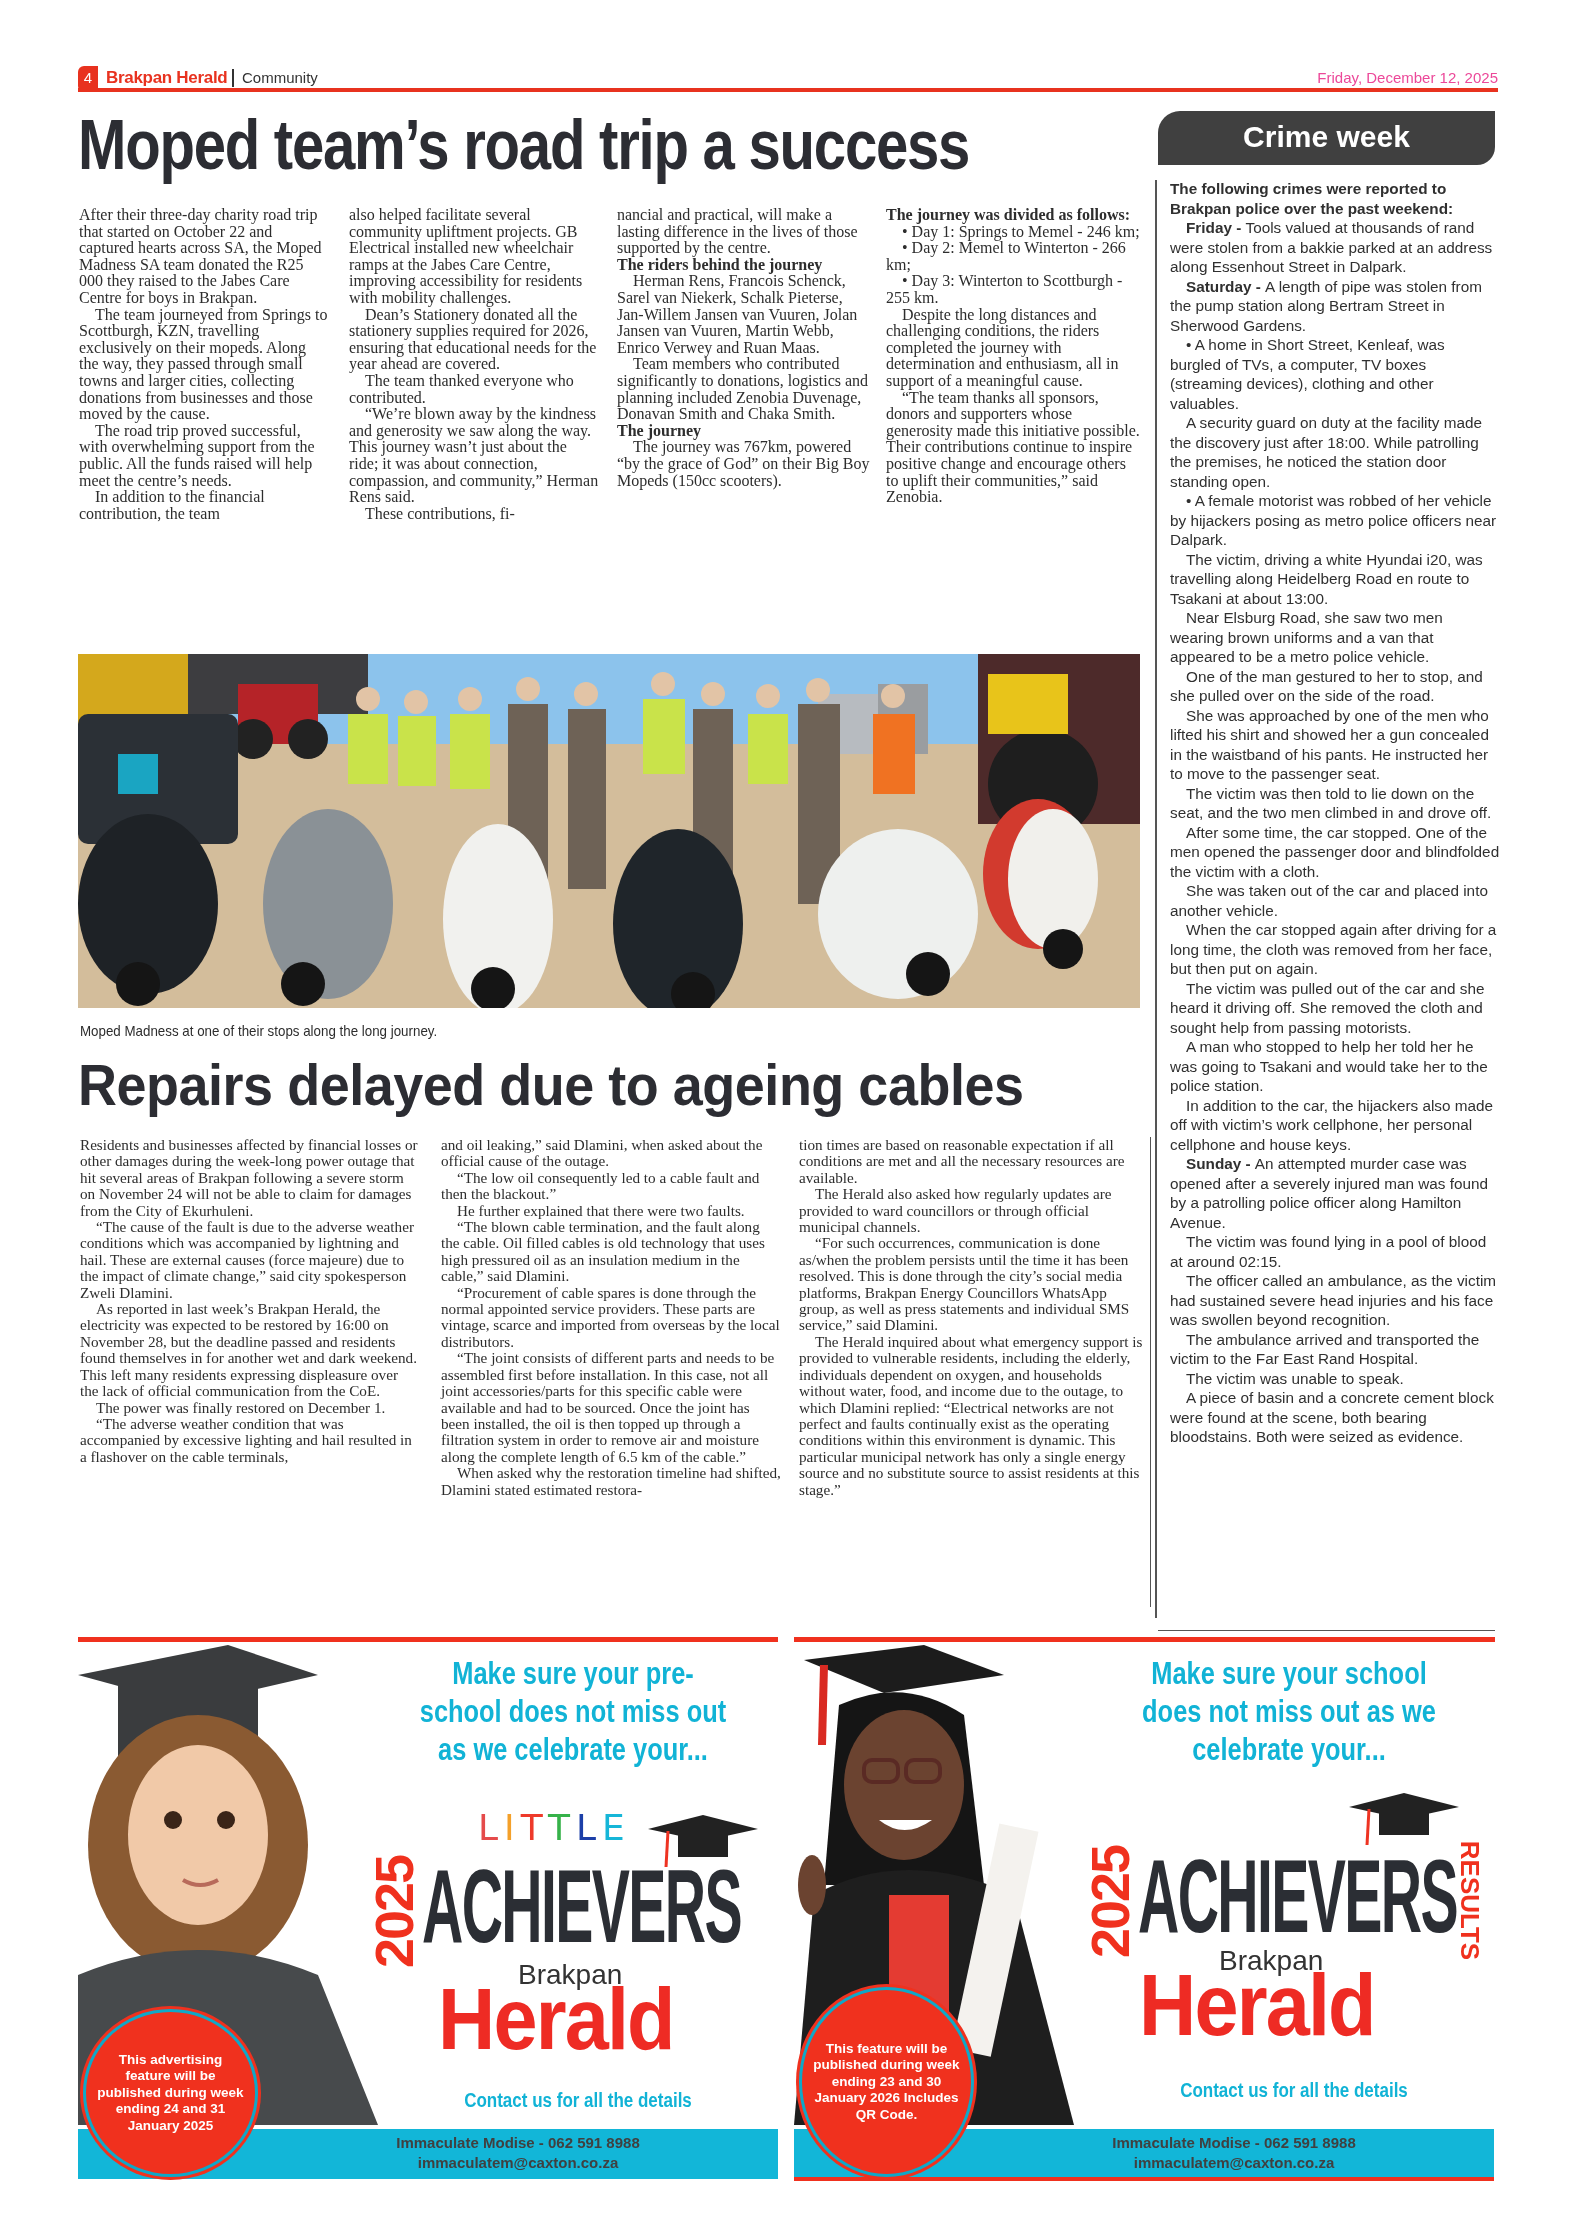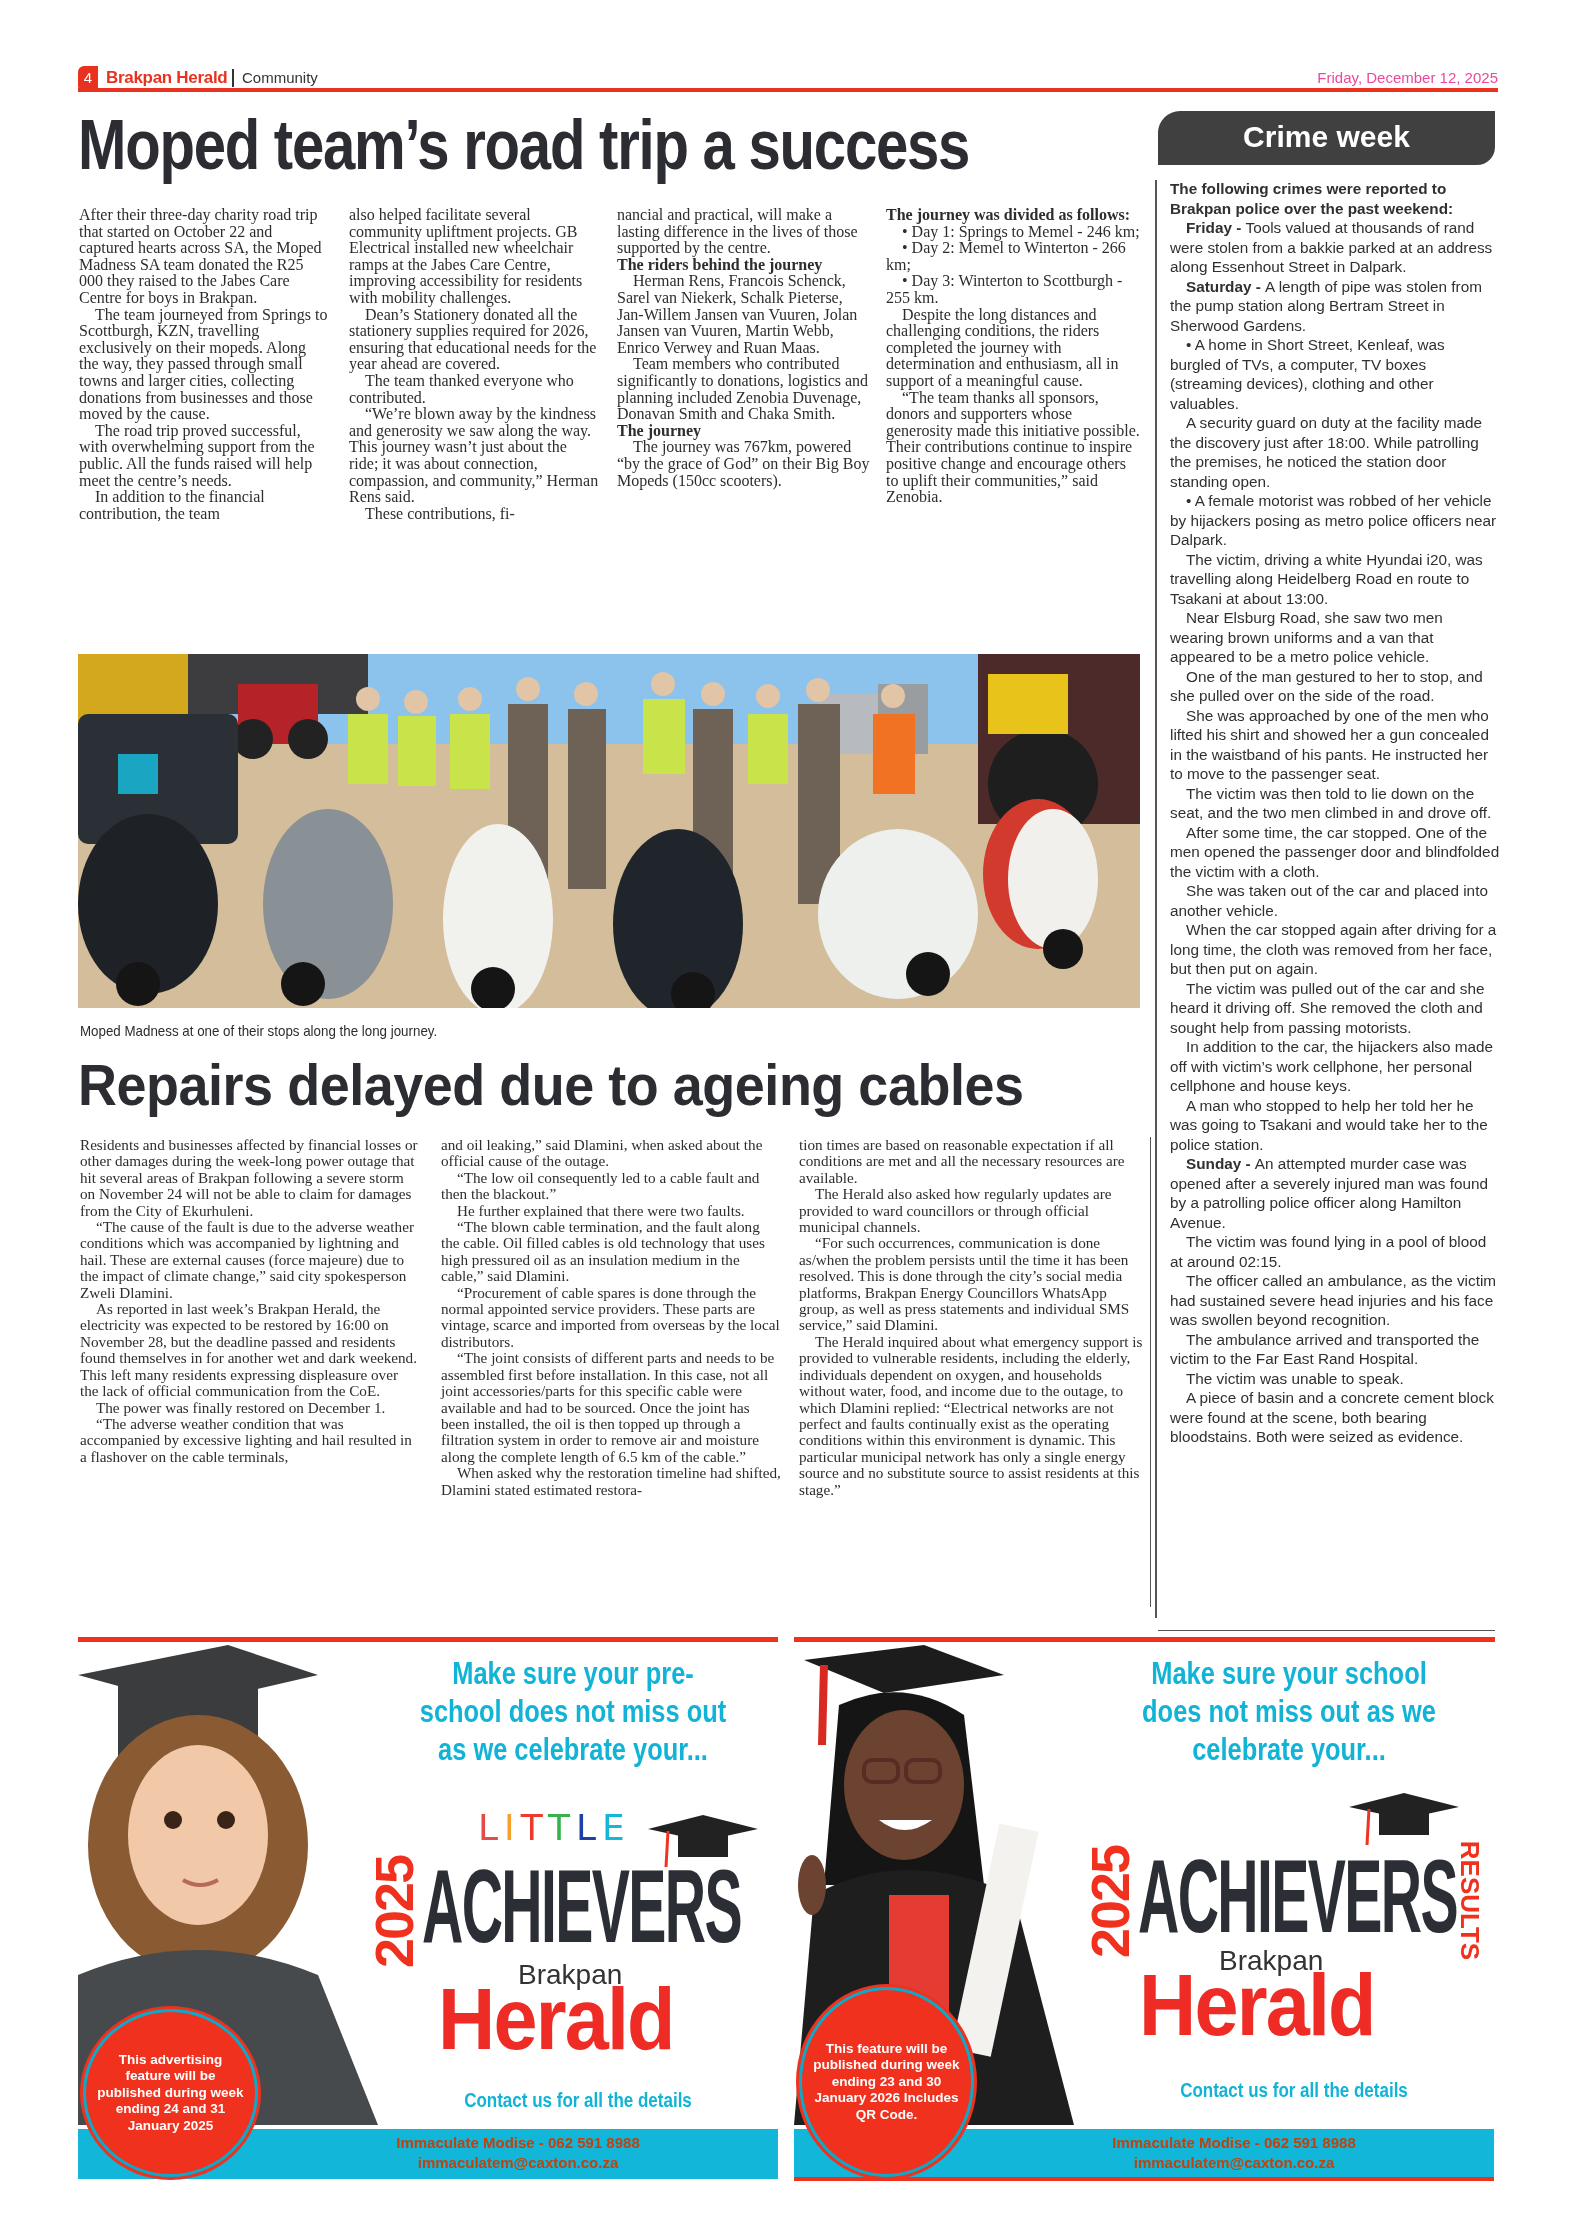--- a/index.html
+++ b/index.html
@@ -60,21 +60,21 @@
 .yr span{position:absolute;left:-40px;top:40px;transform:rotate(-90deg);font-family:"Liberation Sans",sans-serif;font-weight:bold;color:#f0311e;font-size:54px;letter-spacing:-2px;white-space:nowrap}
 .ach{left:44px;top:44px;font-family:"Liberation Sans",sans-serif;font-weight:bold;font-size:104px;line-height:110px;color:#2b2e34;transform:scaleX(.55);transform-origin:left top;white-space:nowrap;letter-spacing:-3px}
 .results{left:346px;top:34px;width:40px;height:140px}
 .results span{position:absolute;left:-30px;top:54px;transform:rotate(90deg);font-family:"Liberation Sans",sans-serif;font-weight:bold;color:#f0311e;font-size:26px;white-space:nowrap}
 .cap{left:270px;top:0;width:110px;height:70px}
 .herald{left:360px;top:322px;width:300px;height:110px}
 .herald .bp{left:80px;top:0;font-family:"Liberation Sans",sans-serif;color:#333;font-size:28px}
 .herald .hw{left:0;top:14px;font-family:"Liberation Sans",sans-serif;font-weight:bold;color:#ee2b24;font-size:88px;line-height:92px;letter-spacing:-2px;transform:scaleX(.9);transform-origin:left top}
 .contact{left:300px;top:452px;width:400px;text-align:center;font-family:"Liberation Sans",sans-serif;font-weight:bold;color:#11b3d6;font-size:20px;transform:scaleX(.85)}
 .ad-band{left:0;top:492px;width:700px;height:50px;background:#12b6d8}
-.band-text{left:230px;top:496px;width:420px;text-align:center;font-family:"Liberation Sans",sans-serif;font-weight:bold;color:#c2410c;font-size:15px;line-height:20px}
+.band-text{left:230px;top:496px;width:420px;text-align:center;font-family:"Liberation Sans",sans-serif;font-weight:bold;color:#404040;font-size:15px;line-height:20px}
 .badge{left:5px;top:372px;width:175px;height:168px;border-radius:50%;background:#f0311e;border:3px solid #0fa8c8;box-shadow:0 0 0 3px #f0311e}
 .badge-text{left:0;top:0;width:100%;height:100%;display:flex;align-items:center;justify-content:center;text-align:center;padding:10px;font-family:"Liberation Sans",sans-serif;font-weight:bold;color:#fff;font-size:13.5px;line-height:16.5px}
 .ad-bottombar{left:0;top:540px;width:100%;height:4px;background:#f0311e}
 </style>
 </head>
 <body>
 
 <div id="masthead" class="abs">
   <div id="page-num" class="abs">4</div>
   <div id="brand" class="abs">Brakpan Herald</div>
@@ -216,22 +216,22 @@
       <p><span>• A female motorist was robbed of her vehicle by hijackers posing as metro police officers near Dalpark.</span></p>
       <p><span>The victim, driving a white Hyundai i20, was travelling along Heidelberg Road en route to Tsakani at about 13:00.</span></p>
       <p><span>Near Elsburg Road, she saw two men wearing brown uniforms and a van that appeared to be a metro police vehicle.</span></p>
       <p><span>One of the man gestured to her to stop, and she pulled over on the side of the road.</span></p>
       <p><span>She was approached by one of the men who lifted his shirt and showed her a gun concealed in the waistband of his pants. He instructed her to move to the passenger seat.</span></p>
       <p><span>The victim was then told to lie down on the seat, and the two men climbed in and drove off.</span></p>
       <p><span>After some time, the car stopped. One of the men opened the passenger door and blindfolded the victim with a cloth.</span></p>
       <p><span>She was taken out of the car and placed into another vehicle.</span></p>
       <p><span>When the car stopped again after driving for a long time, the cloth was removed from her face, but then put on again.</span></p>
       <p><span>The victim was pulled out of the car and she heard it driving off. She removed the cloth and sought help from passing motorists.</span></p>
+      <p><span>A man who stopped to help her told her he was going to Tsakani and would take her to the police station.</span></p>
       <p><span>In addition to the car, the hijackers also made off with victim’s work cellphone, her personal cellphone and house keys.</span></p>
-      <p><span>A man who stopped to help her told her he was going to Tsakani and would take her to the police station.</span></p>
       <p><b>Sunday - </b><span>An attempted murder case was opened after a severely injured man was found by a patrolling police officer along Hamilton Avenue.</span></p>
       <p><span>The victim was found lying in a pool of blood at around 02:15.</span></p>
       <p><span>The officer called an ambulance, as the victim had sustained severe head injuries and his face was swollen beyond recognition.</span></p>
       <p><span>The ambulance arrived and transported the victim to the Far East Rand Hospital.</span></p>
       <p><span>The victim was unable to speak.</span></p>
       <p><span>A piece of basin and a concrete cement block were found at the scene, both bearing bloodstains. Both were seized as evidence.</span></p>
     </div>
 </div>
 <div id="crime-bottom" class="abs"></div>
 <div id="crime-bottom2" class="abs"></div>

